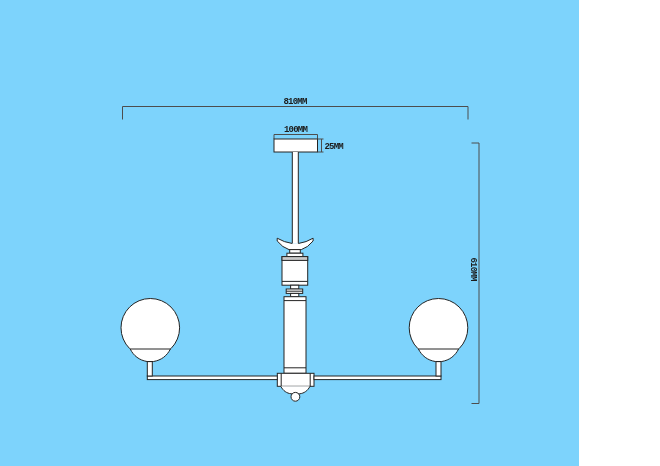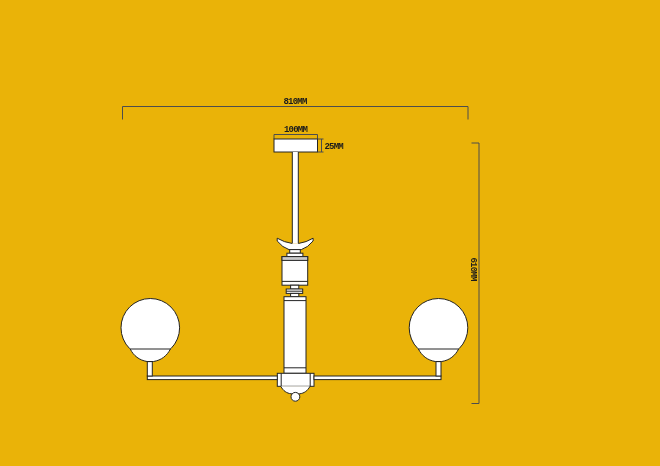--- a/index.html
+++ b/index.html
@@ -1,19 +1,19 @@
 <!DOCTYPE html>
 <html><head>
 <meta charset="utf-8">
 <style>
   html,body{margin:0;padding:0;background:#fff;}
   .canvas{
     position:relative;
-    width:660px;height:466px;
-    background:#eab308;
+    width:579px;height:466px;
+    background:#7dd3fc;
     font-family:"Liberation Mono","DejaVu Sans Mono",monospace;
     overflow:hidden;
   }
   svg{display:block;}
   text.dim-label{
     font-family:"Liberation Mono","DejaVu Sans Mono",monospace;
     font-size:9px;
     letter-spacing:-0.8px;
     fill:#1c1c1c;
     font-weight:bold;

